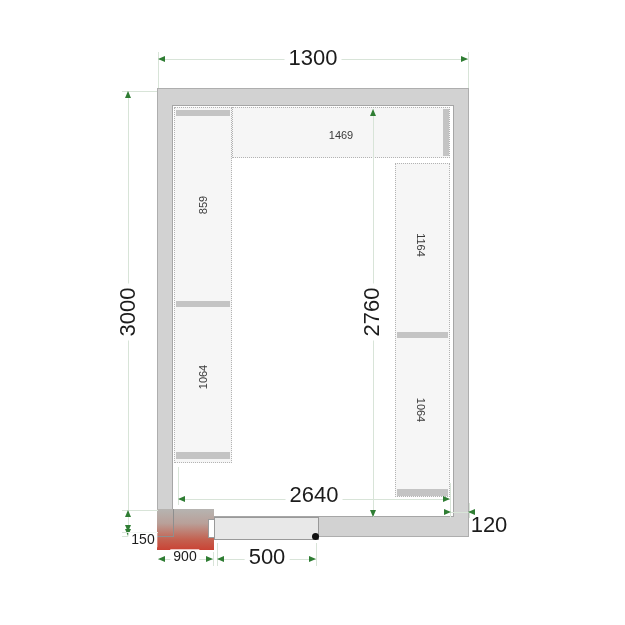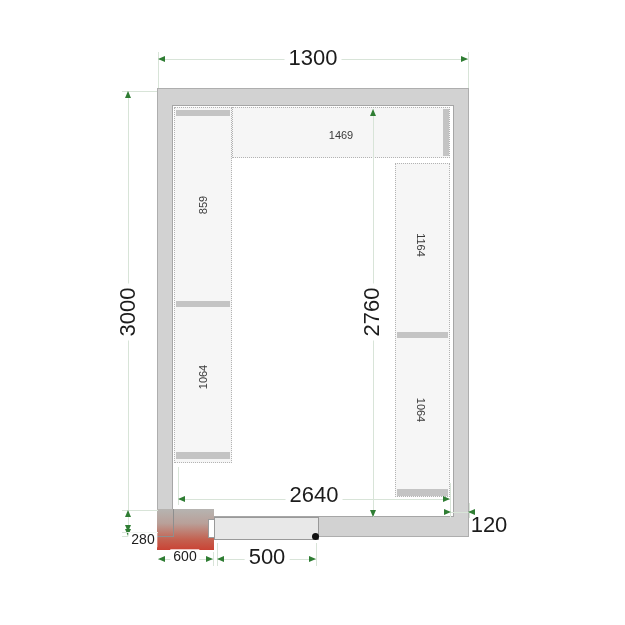--- a/index.html
+++ b/index.html
@@ -100,27 +100,27 @@
   <div class="abs dline" style="left:469px;top:503px;width:1px;height:15px;"></div>
   <div class="abs dline" style="left:450px;top:512px;width:19px;height:1px;"></div>
   <div class="abs arr r" style="left:444px;top:509px;"></div>
   <div class="abs arr l" style="left:468px;top:509px;"></div>
   <div class="abs dim-txt" style="left:489px;top:525px;background:transparent;">120</div>
 
   <div class="abs dline" style="left:122px;top:510px;width:36px;height:1px;"></div>
   <div class="abs dline" style="left:122px;top:532px;width:36px;height:1px;"></div>
   <div class="abs arr u" style="left:125px;top:510px;"></div>
   <div class="abs arr d" style="left:125px;top:525px;"></div>
-  <div class="abs dim-txt sm" style="left:143px;top:540px;">280</div>
+  <div class="abs dim-txt sm" style="left:143px;top:540px;">150</div>
 
   <div class="abs dline" style="left:213px;top:552px;width:1px;height:14px;"></div>
   <div class="abs dline" style="left:158px;top:559px;width:55px;height:1px;"></div>
   <div class="abs arr l" style="left:158px;top:556px;"></div>
   <div class="abs arr r" style="left:206px;top:556px;"></div>
-  <div class="abs dim-txt sm" style="left:185px;top:557px;">600</div>
+  <div class="abs dim-txt sm" style="left:185px;top:557px;">900</div>
 
   <div class="abs dline" style="left:217px;top:543px;width:1px;height:23px;"></div>
   <div class="abs dline" style="left:316px;top:543px;width:1px;height:23px;"></div>
   <div class="abs dline" style="left:217px;top:559px;width:99px;height:1px;"></div>
   <div class="abs arr l" style="left:217px;top:556px;"></div>
   <div class="abs arr r" style="left:309px;top:556px;"></div>
   <div class="abs dim-txt" style="left:267px;top:557px;">500</div>
 
 </div>
 

